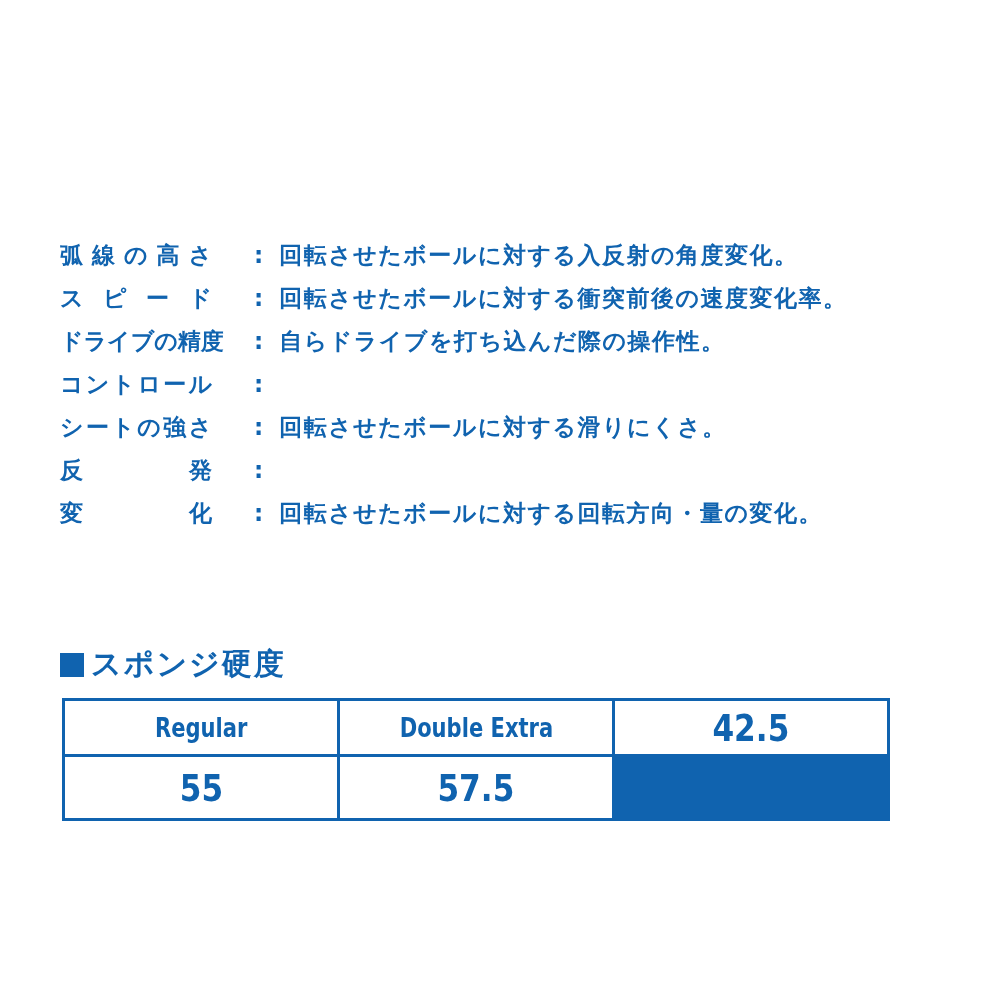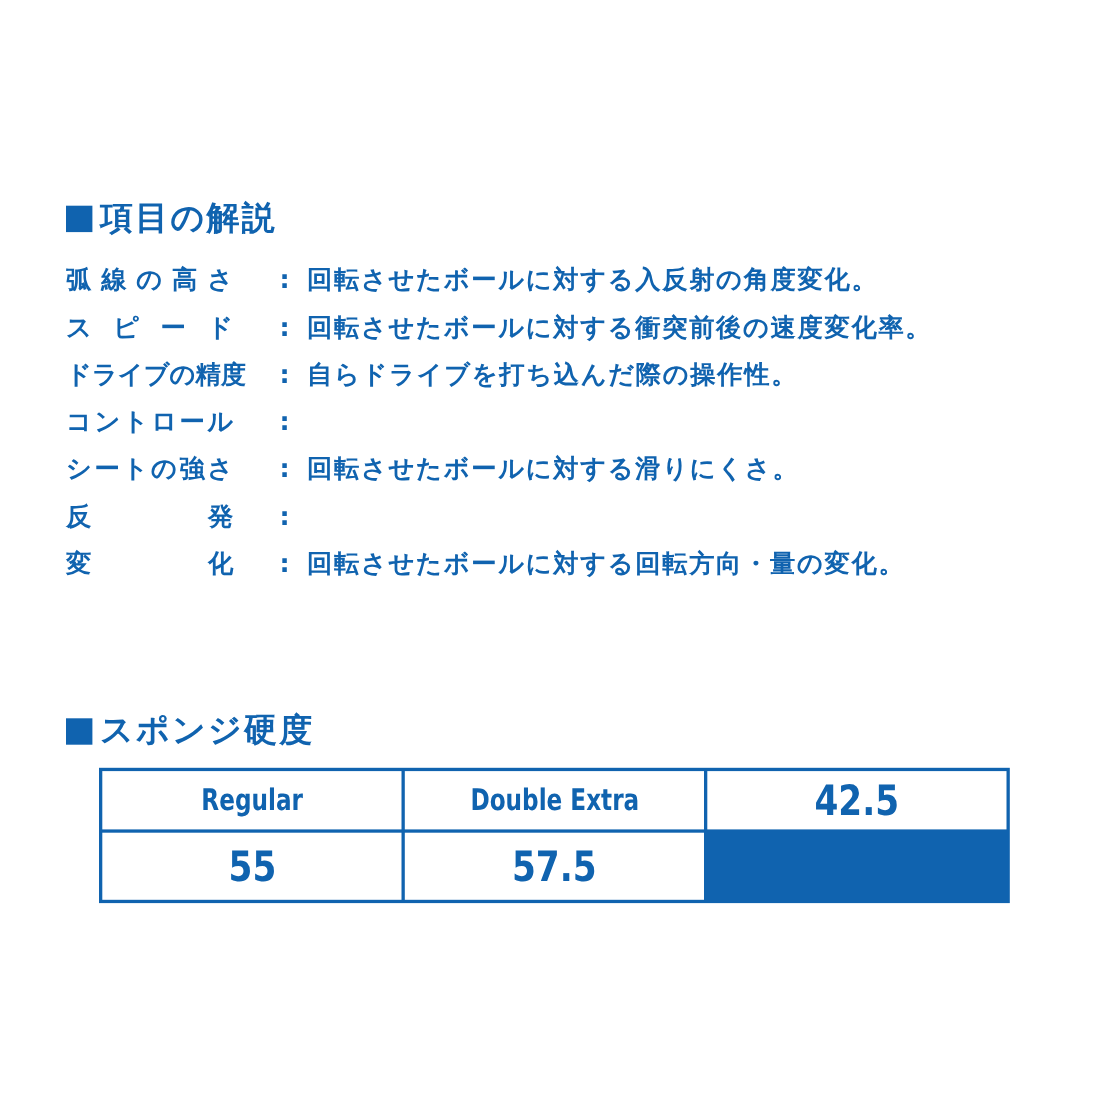--- a/index.html
+++ b/index.html
@@ -57,21 +57,20 @@
     position: absolute;
     left: 62px;
     top: 698px;
     width: 822px;
     background: #1063af;
     padding: 3px;
     display: grid;
     grid-template-columns: 1fr 1fr 1fr;
     grid-template-rows: 53px 61px;
     gap: 3px;
-    margin-left: 28px;
   }
   .ht-cell {
     background: #ffffff;
     display: flex;
     align-items: center;
     justify-content: center;
     overflow: hidden;
   }
   .ht-head .cond {
     font-size: 27px;
@@ -83,24 +82,20 @@
     transform: scaleX(0.82);
     white-space: nowrap;
   }
   .cond { display: inline-block; }
 </style>
 </head>
 <body>
 
 <div class="page">
 
-  <div class="heading" id="glossary-heading">
-    <span class="bullet"></span>
-    <span>項目の解説</span>
-  </div>
 
   <div class="glossary">
 
     <div class="g-row">
       <div class="g-term">
           <span>弧</span>
           <span>線</span>
           <span>の</span>
           <span>高</span>
           <span>さ</span>

